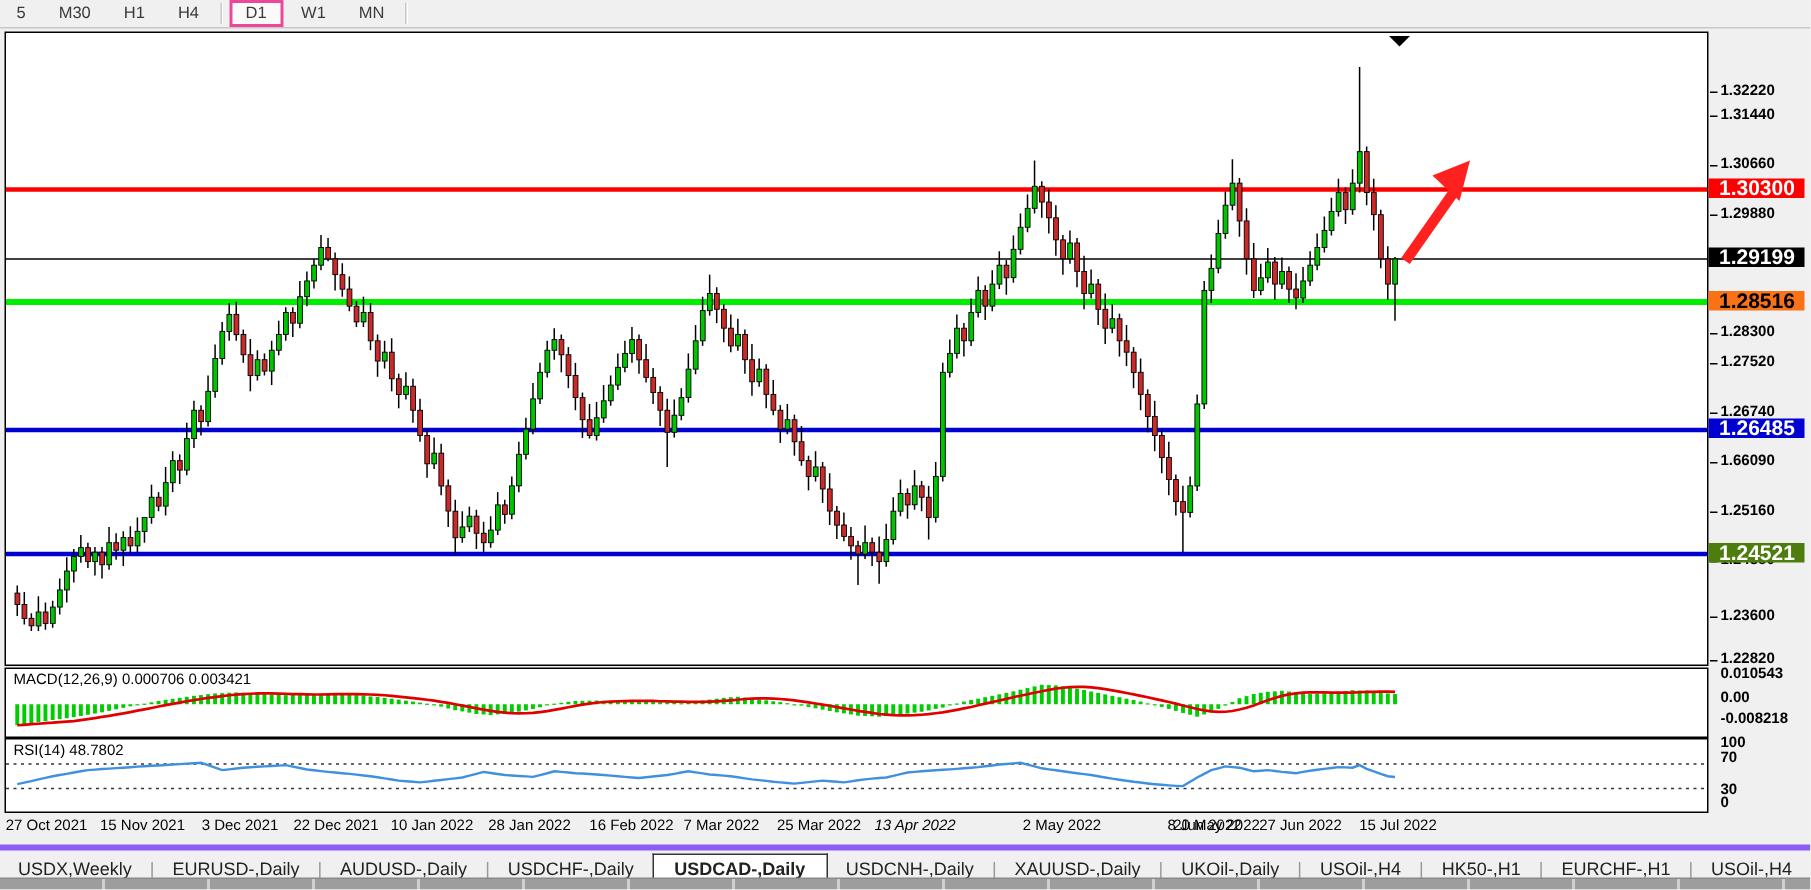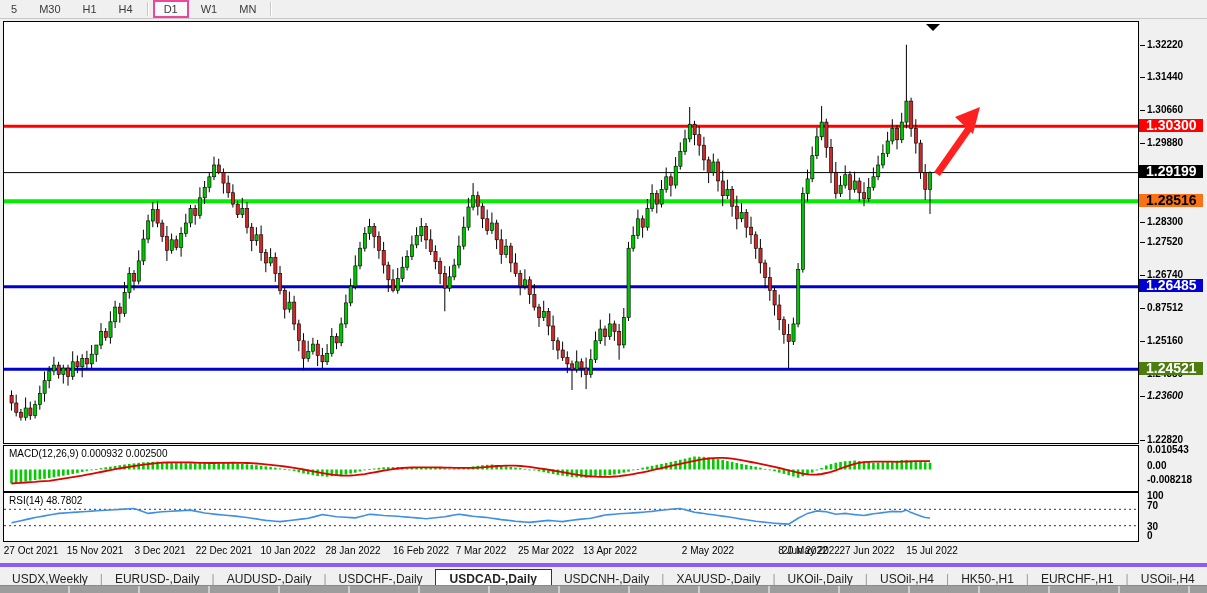--- a/index.html
+++ b/index.html
@@ -465,21 +465,21 @@
         <line x1="933" y1="152" x2="966" y2="105" stroke="#FF2020" stroke-width="7"></line>
         <polygon points="976,85 969,112 951,95" fill="#FF2020"></polygon>
         </g>
         <polygon points="922,2 936,2 929,9" fill="#000"></polygon>
       </svg>
   </div>
 
   <div class="pane macd-pane">
     <div class="ind-label">
       <span>MACD(12,26,9)</span>
-      <span>0.000932 0.002500</span>
+      <span>0.000706 0.003421</span>
     </div>
     <svg id="macd-svg" width="1134" height="45">
         <rect x="6.2" y="23.5" width="2.6" height="14.0" fill="#00CC00"></rect>
         <rect x="10.9" y="23.5" width="2.6" height="13.3" fill="#00CC00"></rect>
         <rect x="15.6" y="23.5" width="2.6" height="12.6" fill="#00CC00"></rect>
         <rect x="20.3" y="23.5" width="2.6" height="11.9" fill="#00CC00"></rect>
         <rect x="25.0" y="23.5" width="2.6" height="11.2" fill="#00CC00"></rect>
         <rect x="29.8" y="23.5" width="2.6" height="10.5" fill="#00CC00"></rect>
         <rect x="34.5" y="23.5" width="2.6" height="9.9" fill="#00CC00"></rect>
         <rect x="39.2" y="23.5" width="2.6" height="9.3" fill="#00CC00"></rect>
@@ -688,50 +688,50 @@
   </div>
 
   <div class="axis-col" id="axis-col">
     <div class="stick" style="top:444px">0.010543</div>
     <div class="stick" style="top:460px">0.00</div>
     <div class="stick" style="top:474px">-0.008218</div>
     <div class="stick" style="top:490px">100</div>
     <div class="stick" style="top:500px">70</div>
     <div class="stick" style="top:521px">30</div>
     <div class="stick" style="top:530px">0</div>
-  <div class="ptick" style="top: 39px;">1.32220</div>
+  <div class="ptick" style="top: 55px;">1.32220</div>
       <div class="ptick" style="top: 71px;">1.31440</div>
       <div class="ptick" style="top: 104px;">1.30660</div>
       <div class="ptick" style="top: 137px;">1.29880</div>
       <div class="ptick" style="top: 216px;">1.28300</div>
       <div class="ptick" style="top: 236px;">1.27520</div>
       <div class="ptick" style="top: 269px;">1.26740</div>
-      <div class="ptick" style="top: 302px;">0.87512</div>
+      <div class="ptick" style="top: 302px;">1.66090</div>
       <div class="ptick" style="top: 335px;">1.25160</div>
       <div class="ptick" style="top: 368px;">1.24380</div>
-      <div class="ptick" style="top: 390px; font-style: italic;">1.23600</div>
+      <div class="ptick" style="top: 405px;">1.23600</div>
       <div class="ptick" style="top: 434px;">1.22820</div>
       <div class="badge" style="top: 119px; background: rgb(255, 0, 0); color: rgb(255, 255, 255);">1.30300</div>
       <div class="badge" style="top: 165px; background: rgb(0, 0, 0); color: rgb(255, 255, 255);">1.29199</div>
       <div class="badge" style="top: 194px; background: #f97316; color: rgb(0, 0, 0);">1.28516</div>
       <div class="badge" style="top: 279px; background: rgb(0, 0, 208); color: rgb(255, 255, 255);">1.26485</div>
       <div class="badge" style="top: 362px; background: #4d7c0f; color: rgb(255, 255, 255);">1.24521</div>
     </div>
 
   <div class="date-axis" id="date-axis">
       <div class="dlabel" style="left: 28px;">27 Oct 2021</div>
       <div class="dlabel" style="left: 92px;">15 Nov 2021</div>
       <div class="dlabel" style="left: 157px;">3 Dec 2021</div>
       <div class="dlabel" style="left: 221px;">22 Dec 2021</div>
       <div class="dlabel" style="left: 285px;">10 Jan 2022</div>
       <div class="dlabel" style="left: 350px;">28 Jan 2022</div>
       <div class="dlabel" style="left: 418px;">16 Feb 2022</div>
       <div class="dlabel" style="left: 478px;">7 Mar 2022</div>
       <div class="dlabel" style="left: 543px;">25 Mar 2022</div>
-      <div class="dlabel" style="left: 607px;">13 Apr 2022</div>
+      <div class="dlabel" style="left: 607px; font-style: italic;">13 Apr 2022</div>
       <div class="dlabel" style="left: 705px; text-align: right;">2 May 2022</div>
       <div class="dlabel" style="left: 776px; margin-left: 32px;">20 May 2022</div>
       <div class="dlabel" style="left: 800px;">8 Jun 2022</div>
       <div class="dlabel" style="left: 864px;">27 Jun 2022</div>
       <div class="dlabel" style="left: 929px;">15 Jul 2022</div>
     </div>
 
   <div class="tabbar" id="tabbar">
     <span style="width:8px"></span>
   <span class="tab">USDX,Weekly</span>

